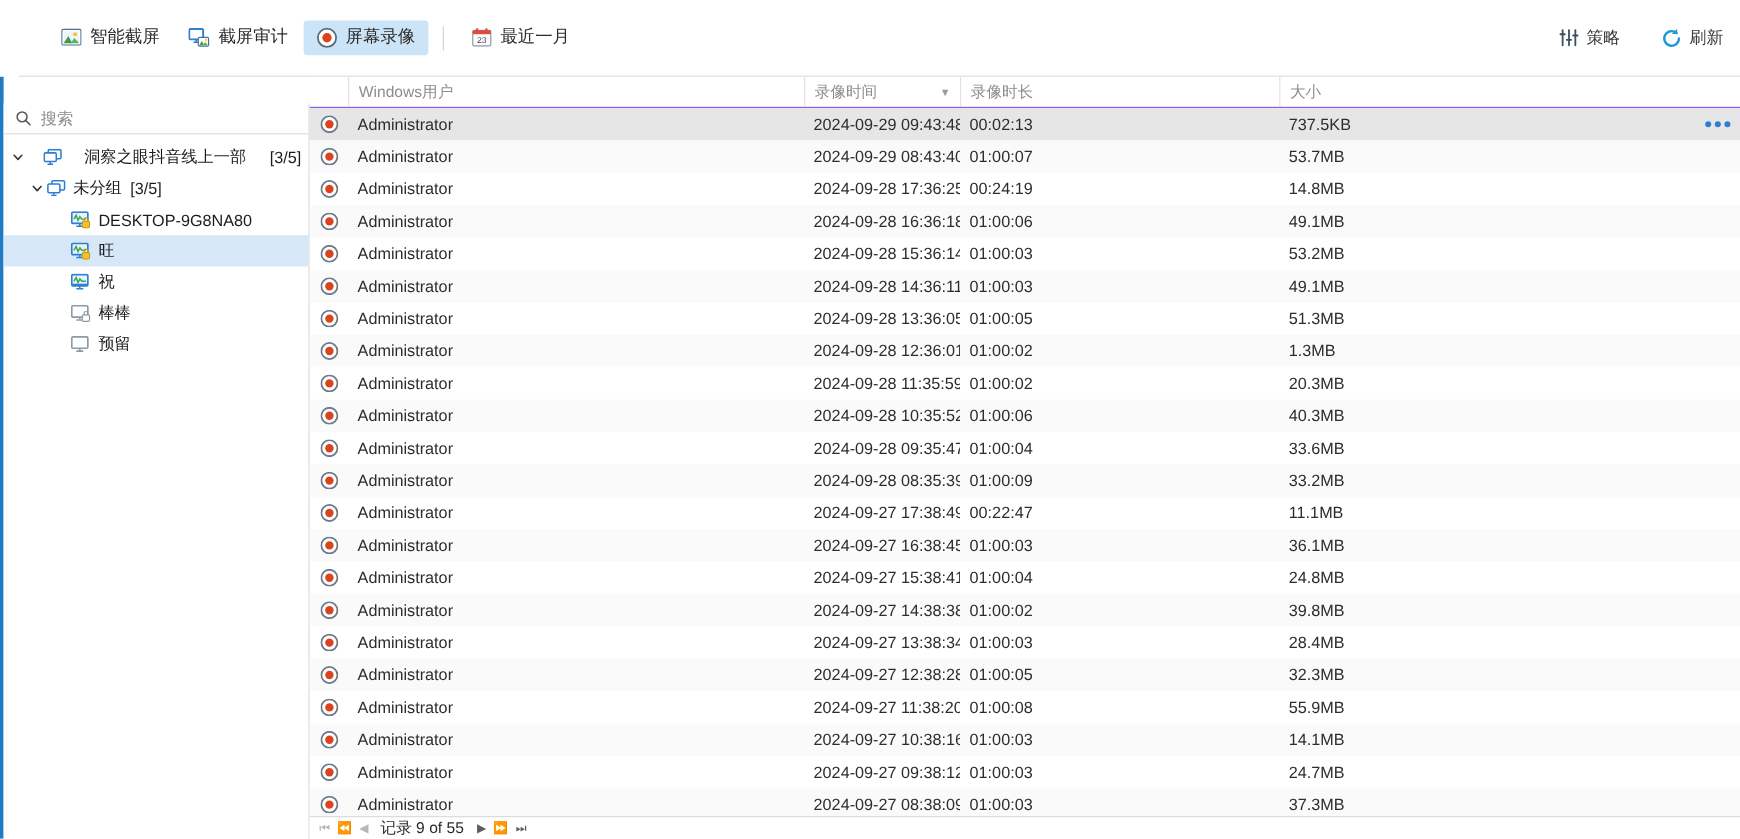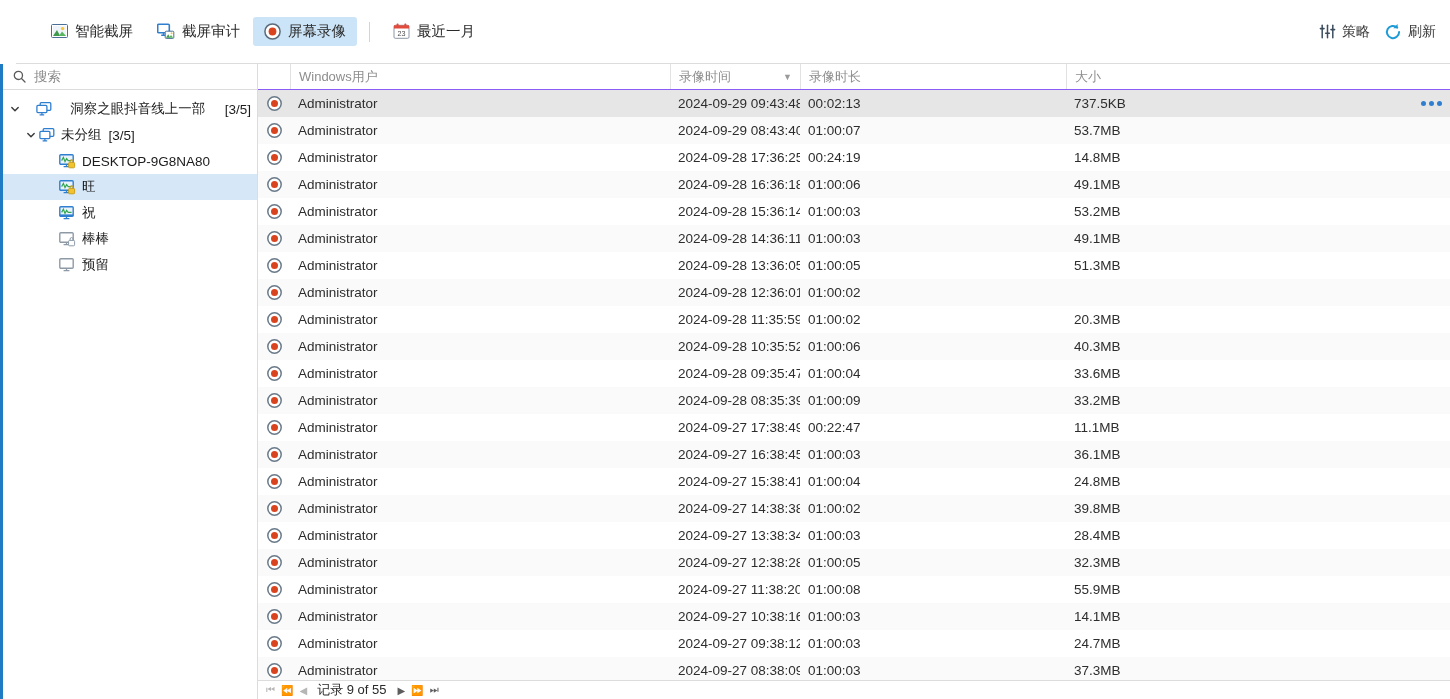--- a/index.html
+++ b/index.html
@@ -14,21 +14,21 @@
 
   
   .toolbar {
     height: 64px; min-height: 64px;
     display: flex; align-items: center;
     border-bottom: 1px solid #dcdcdc;
     background: #ffffff;
     padding-left: 24px; padding-right: 14px; margin-left: 16px;
   }
   .tb-left { display: flex; align-items: center; gap: 2px; }
-  .tb-right { margin-left: auto; display: flex; align-items: center; gap: 14px; }
+  .tb-right { margin-left: auto; display: flex; align-items: center; gap: 34px; }
   .tb-btn {
     display: flex; align-items: center; gap: 7px;
     padding: 6px 11px; border-radius: 3px;
     font-size: 14.5px; color: #2b2b2b; cursor: pointer;
     white-space: nowrap; line-height: 1;
   }
   .tb-btn.active { background: #cce4f7; }
   .tb-sep { width: 1px; height: 20px; background: #d4d4d4; margin: 0 10px; }
   .tb-link {
     display: flex; align-items: center; gap: 6px;
@@ -43,20 +43,21 @@
   .edge-accent {
     width: 3px; min-width: 3px; background: #1e7bc4; height: 100%;
   }
 
   
   .sidebar {
     width: 255px; min-width: 255px;
     display: flex; flex-direction: column;
     border-right: 1px solid #dcdcdc;
     background: #ffffff;
+    margin-top: 22px;
   }
   .search-box {
     height: 26px; min-height: 26px;
     display: flex; align-items: center; gap: 8px;
     padding: 0 10px;
     border-bottom: 1px solid #dcdcdc;
   }
   .search-input {
     border: 0; outline: 0; font-size: 13.5px; color: #777;
     background: transparent; width: 100%;
@@ -444,20 +445,21 @@
           <div class="row odd">
             <div class="cell c-ic">
               <svg width="15" height="15" viewBox="0 0 15 15">
                 <circle cx="7.5" cy="7.5" r="6.7" fill="#fff" stroke="#6a7a89" stroke-width="1.5"></circle>
                 <circle cx="7.5" cy="7.5" r="3.5" fill="#d9441f"></circle>
               </svg>
             </div>
             <div class="cell c-user">Administrator</div>
             <div class="cell c-time">2024-09-28 12:36:01</div>
             <div class="cell c-dur">01:00:02</div>
+            <div class="cell c-size">1.3MB</div>
           </div>
           <div class="row">
             <div class="cell c-ic">
               <svg width="15" height="15" viewBox="0 0 15 15">
                 <circle cx="7.5" cy="7.5" r="6.7" fill="#fff" stroke="#6a7a89" stroke-width="1.5"></circle>
                 <circle cx="7.5" cy="7.5" r="3.5" fill="#d9441f"></circle>
               </svg>
             </div>
             <div class="cell c-user">Administrator</div>
             <div class="cell c-time">2024-09-28 11:35:59</div>

